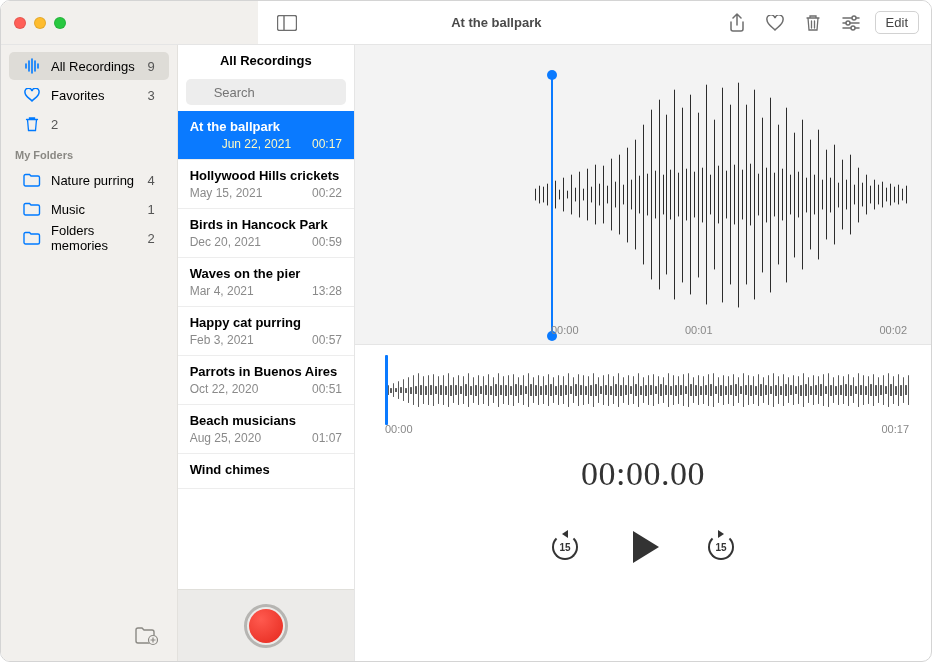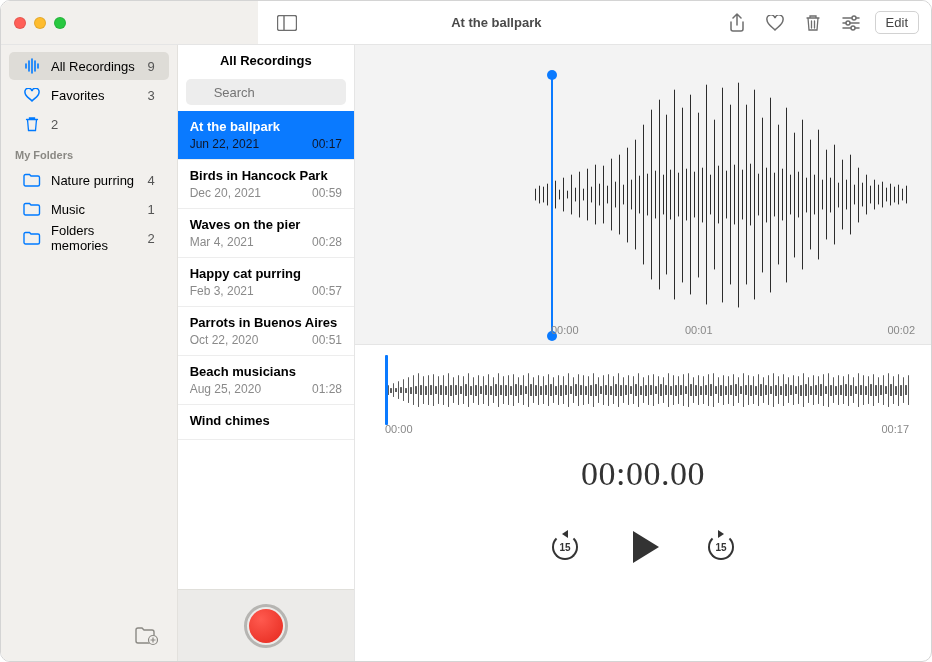--- a/index.html
+++ b/index.html
@@ -35,21 +35,21 @@
 .mid-header { height: 30px; display: flex; align-items: center; justify-content: center; font-weight: 700; font-size: 13px; }
 .mid-search-wrap { padding: 4px 8px 6px 8px; }
 .mid-search { width: 100%; height: 26px; border-radius: 5px; background: #ededed; border: none; padding: 0 8px 0 28px; font-size: 13px; color: #333; outline: none; background-image: none; position: relative; }
 .search-wrap { position: relative; }
 .search-icon { position: absolute; left: 16px; top: 10px; color: #888; }
 .mid-list { flex: 1; overflow-y: auto; }
 .rec-item { padding: 8px 12px; border-bottom: 1px solid #ededed; cursor: pointer; }
 .rec-item.selected { background: #0a7aff; color: #fff; }
 .rec-item .rec-title { font-weight: 700; font-size: 13px; }
 .rec-item .rec-sub { display: flex; justify-content: space-between; font-size: 12px; margin-top: 3px; color: #8a8a8a; }
-.rec-item.selected .rec-sub { color: #0f172a; }
+.rec-item.selected .rec-sub { color: #fef9c3; margin-left: 32px; }
 .mid-footer { height: 72px; background: #ecebe9; display: flex; align-items: center; justify-content: center; border-top: 1px solid #e0dfda; }
 .record-btn { width: 44px; height: 44px; position: relative; cursor: pointer; }
 .record-btn .ring { position: absolute; inset: 0; border: 3px solid #b6b5b2; border-radius: 50%; }
 .record-btn .inner { position: absolute; inset: 5px; background: #ff3b30; border-radius: 50%; background: radial-gradient(circle at 35% 30%, #ff5a4f, #e5281d); }
 
 .detail { flex: 1; display: flex; flex-direction: column; position: relative; }
 .wave-top { height: 300px; background: #f3f3f3; position: relative; border-bottom: 1px solid #e5e5e5; overflow: hidden; }
 .wave-bars { position: absolute; left: 0; right: 0; top: 50%; transform: translateY(-50%); display: flex; align-items: center; gap: 3px; padding: 0 24px 0 180px; }
 .wave-bars .bar { width: 3px; background: #2c2c2c; border-radius: 1px; }
 .playhead-top { position: absolute; top: 30px; bottom: 8px; width: 2px; background: #0a7aff; left: 196px; }
@@ -220,52 +220,59 @@
       </div>
       <div class="mid-list" id="rec-list">
           <div class="rec-item selected">
             <div class="rec-title">At the ballpark</div>
             <div class="rec-sub">
               <span>Jun 22, 2021</span>
               <span>00:17</span>
             </div>
           </div>
           <div class="rec-item">
+            <div class="rec-title">Hollywood Hills crickets</div>
+            <div class="rec-sub">
+              <span>May 15, 2021</span>
+              <span>00:22</span>
+            </div>
+          </div>
+          <div class="rec-item">
             <div class="rec-title">Birds in Hancock Park</div>
             <div class="rec-sub">
               <span>Dec 20, 2021</span>
               <span>00:59</span>
             </div>
           </div>
           <div class="rec-item">
             <div class="rec-title">Waves on the pier</div>
             <div class="rec-sub">
               <span>Mar 4, 2021</span>
-              <span>00:28</span>
+              <span>13:28</span>
             </div>
           </div>
           <div class="rec-item">
             <div class="rec-title">Happy cat purring</div>
             <div class="rec-sub">
               <span>Feb 3, 2021</span>
               <span>00:57</span>
             </div>
           </div>
           <div class="rec-item">
             <div class="rec-title">Parrots in Buenos Aires</div>
             <div class="rec-sub">
               <span>Oct 22, 2020</span>
               <span>00:51</span>
             </div>
           </div>
           <div class="rec-item">
             <div class="rec-title">Beach musicians</div>
             <div class="rec-sub">
               <span>Aug 25, 2020</span>
-              <span>01:28</span>
+              <span>01:07</span>
             </div>
           </div>
           <div class="rec-item">
             <div class="rec-title">Wind chimes</div>
             <div class="rec-sub">
               <span></span>
               <span></span>
             </div>
           </div>
         </div>
@@ -372,21 +379,21 @@
             <div class="bar" style="height: 22px;"></div>
             <div class="bar" style="height: 16px;"></div>
             <div class="bar" style="height: 20px;"></div>
             <div class="bar" style="height: 12px;"></div>
             <div class="bar" style="height: 18px;"></div>
           </div>
         <div class="playhead-top"></div>
         <div class="time-marks-top">
           <span style="left:196px">00:00</span>
           <span style="left:330px">00:01</span>
-          <span style="right:16px">00:02</span>
+          <span style="right:24px">00:02</span>
         </div>
       </div>
 
       <div class="wave-mini-wrap">
         <div class="wave-mini" id="wave-mini-bars">
           <div class="mini-playhead"></div>
         <div class="mbar" style="height: 4px;"></div>
             <div class="mbar" style="height: 10px;"></div>
             <div class="mbar" style="height: 5px;"></div>
             <div class="mbar" style="height: 14px;"></div>

